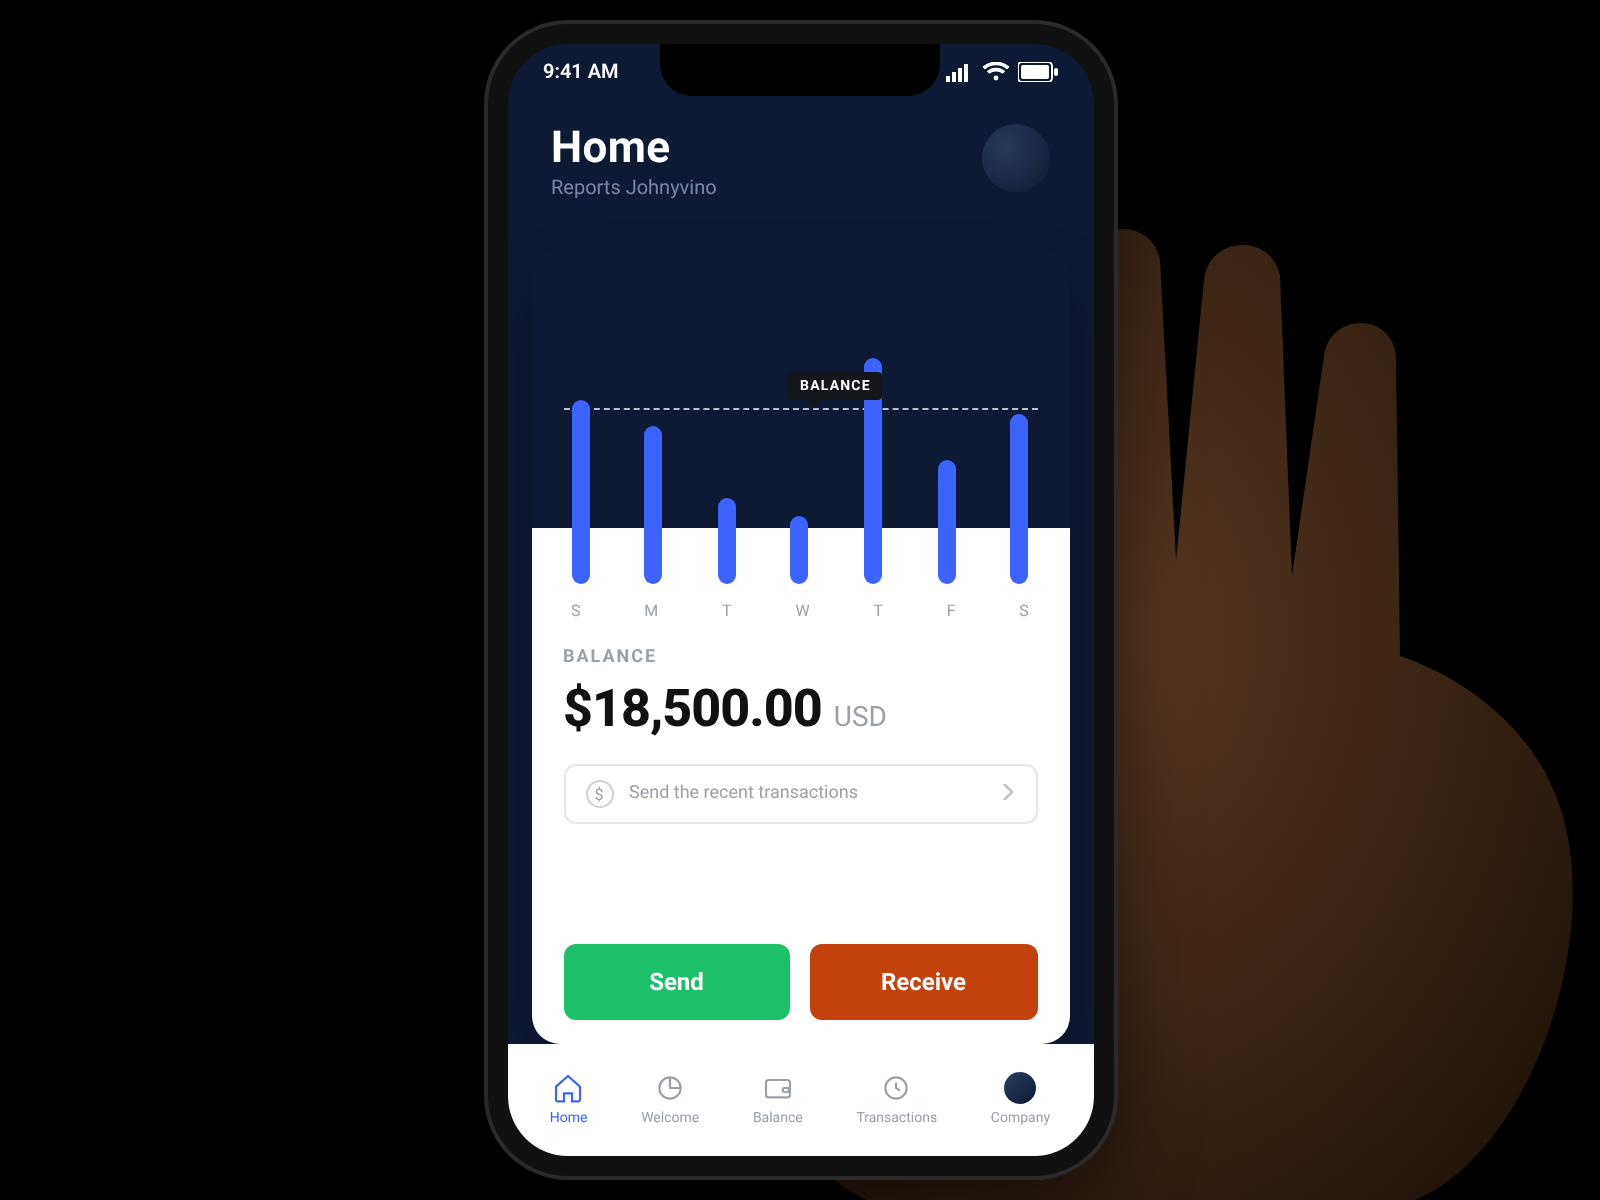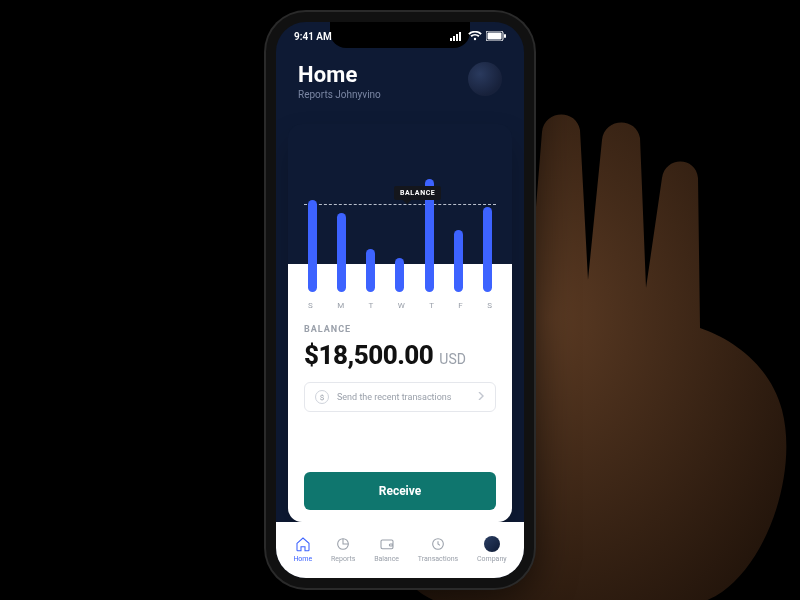--- a/index.html
+++ b/index.html
@@ -1,18 +1,18 @@
 <!DOCTYPE html>
 <html><head>
 <meta charset="utf-8">
 <style>
   * { margin:0; padding:0; box-sizing:border-box; font-family:-apple-system,BlinkMacSystemFont,"Segoe UI",Roboto,Helvetica,Arial,sans-serif; -webkit-font-smoothing:antialiased; }
   body { width:800px; height:600px; background:#000; display:flex; align-items:center; justify-content:center; overflow:hidden; }
   
-  .phone { width:268px; height:576px; background:#0e1a34; border-radius:40px; border:10px solid #111; position:relative; overflow:hidden; box-shadow:0 0 0 2px #2a2a2a, 0 10px 40px rgba(0,0,0,.6); }
+  .phone { width:313px; height:576px; background:#0e1a34; border-radius:40px; border:10px solid #111; position:relative; overflow:hidden; box-shadow:0 0 0 2px #2a2a2a, 0 10px 40px rgba(0,0,0,.6); }
   .notch { position:absolute; top:0; left:50%; transform:translateX(-50%); width:140px; height:26px; background:#000; border-bottom-left-radius:16px; border-bottom-right-radius:16px; z-index:5; }
   .status-bar { position:absolute; top:6px; left:0; right:0; height:16px; display:flex; justify-content:space-between; align-items:center; padding:0 18px; color:#fff; font-size:10px; font-weight:600; z-index:6; }
   .status-right { display:flex; align-items:center; gap:4px; }
   .status-right svg { display:block; }
   
   .header { padding:40px 22px 12px; color:#fff; position:relative; }
   .page-title { font-size:22px; font-weight:700; letter-spacing:.2px; }
   .welcome { font-size:10px; color:#7a86a3; margin-top:2px; }
   .avatar { position:absolute; right:22px; top:40px; width:34px; height:34px; border-radius:50%; background:radial-gradient(circle at 35% 35%, #2a3a5e 0%, #17213b 70%); }
   
@@ -33,21 +33,21 @@
   .balance-amount { font-size:26px; font-weight:800; color:#111; letter-spacing:-.5px; }
   .balance-ccy { font-size:14px; font-weight:400; color:#9aa0aa; }
   
   .tx-link { margin-top:12px; border:1px solid #e5e7ec; border-radius:6px; height:30px; display:flex; align-items:center; padding:0 10px; gap:8px; color:#9aa0aa; font-size:9px; cursor:pointer; }
   .tx-icon { width:14px; height:14px; border:1px solid #cfd3db; border-radius:50%; display:flex; align-items:center; justify-content:center; font-size:8px; color:#9aa0aa; }
   .tx-chevron { margin-left:auto; color:#c2c6cf; }
   
   .actions { margin-top:auto; display:flex; gap:10px; padding-top:12px; }
   .btn { flex:1; height:38px; border:none; border-radius:6px; color:#fff; font-size:12px; font-weight:700; cursor:pointer; }
   .btn-send { background:#1cc06a; }
-  .btn-receive { background:#0f766e; }
+  .btn-receive { background:#c2410c; }
   
   .tabbar { position:absolute; left:0; right:0; bottom:0; height:56px; background:#fff; display:flex; justify-content:space-around; align-items:center; padding:6px 8px 8px; }
   .tab { display:flex; flex-direction:column; align-items:center; gap:3px; font-size:7px; color:#9aa0aa; cursor:pointer; }
   .tab.active { color:#3d63ff; }
   .tab svg { width:16px; height:16px; }
   .tab-avatar { width:16px; height:16px; border-radius:50%; background:linear-gradient(135deg,#2b3e63,#0e1a34); }
   
   .hand { position:absolute; width:520px; height:520px; left:calc(50% - 120px); top:100px; z-index:-1; pointer-events:none; }
   .stage { position:relative; }
 </style>
@@ -133,37 +133,38 @@
         <span class="tx-icon">$</span>
         <span>Send the recent transactions</span>
         <span class="tx-chevron">
           <svg width="8" height="8" viewBox="0 0 8 8">
               <path d="M2 0l4 4-4 4" fill="none" stroke="currentColor" stroke-width="1.4"></path>
             </svg>
         </span>
       </div>
 
       <div class="actions">
+        <button class="btn btn-send">Send</button>
         <button class="btn btn-receive">Receive</button>
       </div>
     </div>
 
     <div class="tabbar">
       <div class="tab active">
         <svg viewBox="0 0 24 24">
             <path d="M3 11l9-8 9 8v10a1 1 0 01-1 1h-5v-6h-6v6H4a1 1 0 01-1-1V11z" fill="none" stroke="currentColor" stroke-width="1.6"></path>
           </svg>
         <span>Home</span>
       </div>
       <div class="tab">
         <svg viewBox="0 0 24 24">
             <circle cx="12" cy="12" r="8" fill="none" stroke="currentColor" stroke-width="1.6"></circle>
             <path d="M12 4v8h8" fill="none" stroke="currentColor" stroke-width="1.6"></path>
           </svg>
-        <span>Reports</span>
+        <span>Welcome</span>
       </div>
       <div class="tab">
         <svg viewBox="0 0 24 24">
             <rect x="3" y="6" width="18" height="13" rx="2" fill="none" stroke="currentColor" stroke-width="1.6"></rect>
             <path d="M17 12h3v3h-3a1.5 1.5 0 010-3z" fill="none" stroke="currentColor" stroke-width="1.6"></path>
           </svg>
         <span>Balance</span>
       </div>
       <div class="tab">
         <svg viewBox="0 0 24 24">

